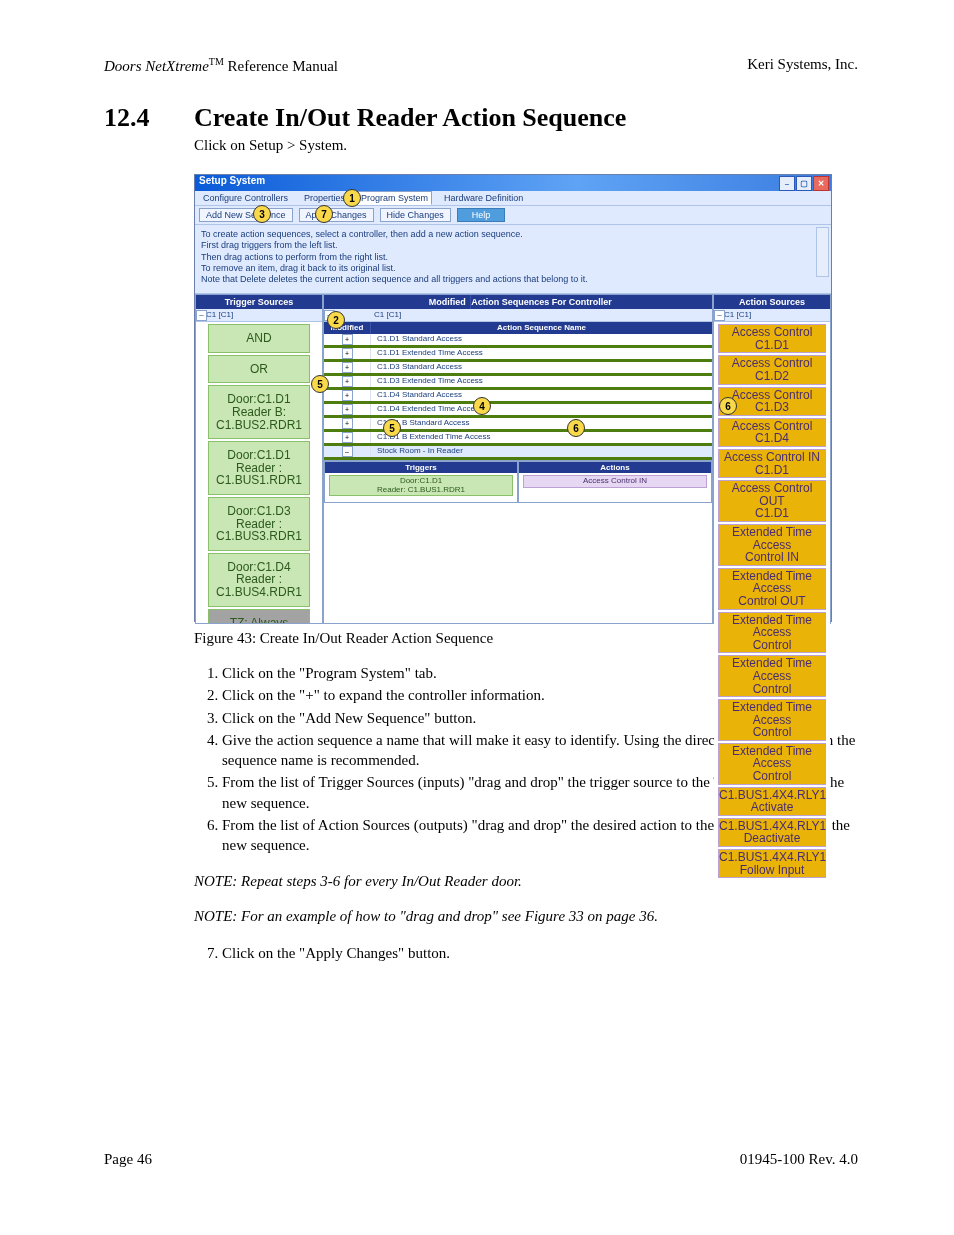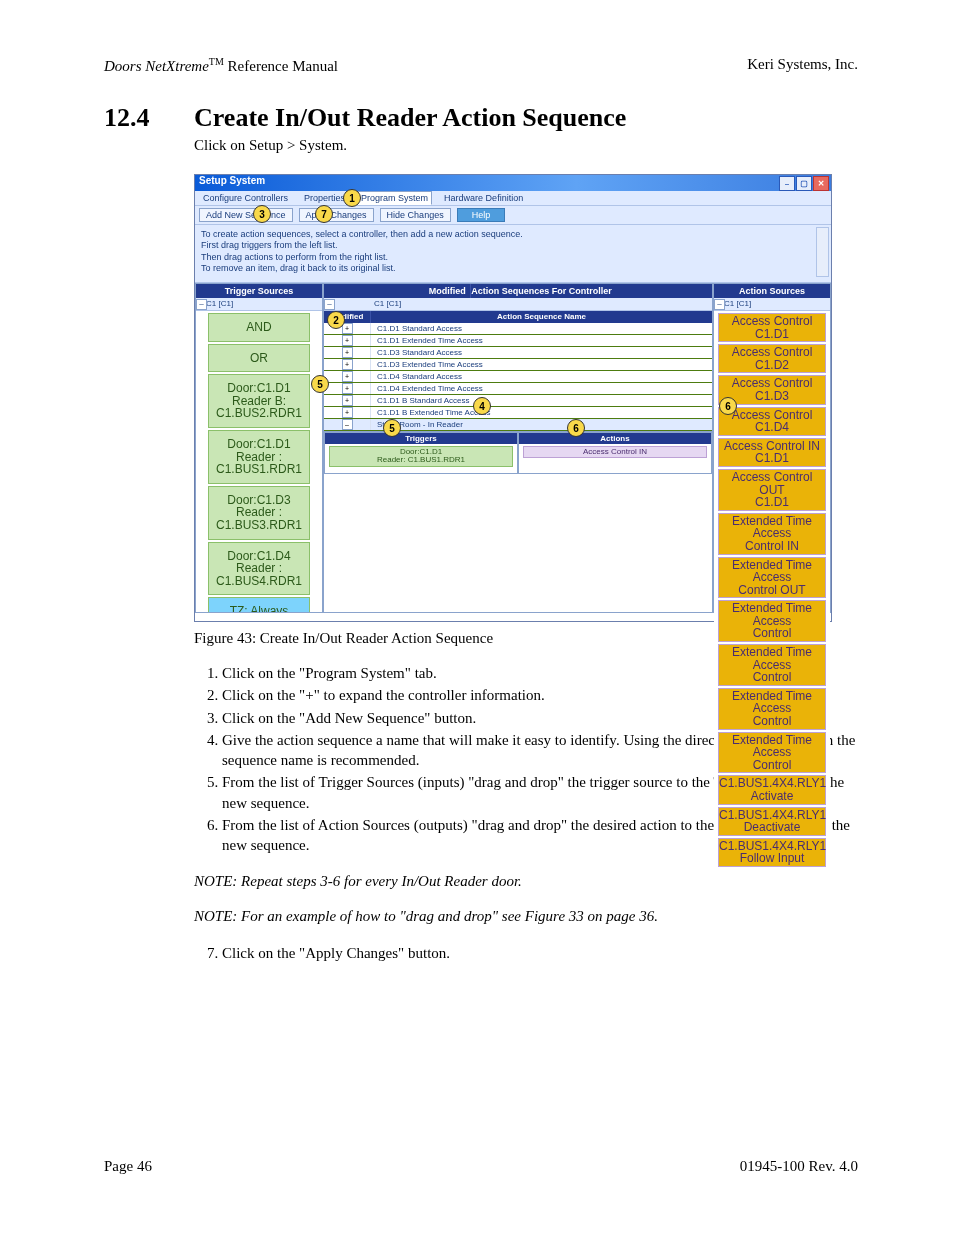--- a/index.html
+++ b/index.html
@@ -8,21 +8,21 @@
   .hdr .l i{font-style:italic}
   .tm{font-size:10px;vertical-align:super}
   h1{font-size:26px;font-weight:bold;margin:28px 0 4px 0}
   h1 .num{display:inline-block;width:90px}
   .intro{font-size:15px;margin-left:90px;margin-bottom:20px}
   .figure{margin:16px 0 8px 90px}
   .fig-cap{font-size:15px;margin:8px 0 16px 90px}
   ol.steps{font-size:15px;margin:0 0 0 90px;padding-left:28px}
   ol.steps li{margin-bottom:2px;line-height:1.35}
   .note{font-style:italic;font-size:15px;margin:18px 0 0 90px}
-  .ftr{position:absolute;bottom:60px;left:104px;right:96px;display:flex;justify-content:space-between;font-size:15px}
+  .ftr{position:absolute;bottom:67px;left:104px;right:96px;display:flex;justify-content:space-between;font-size:15px}
 
   
   .win{width:636px;height:446px;border:1px solid #6b7fad;background:#fff;font-family:Tahoma,Arial,sans-serif;font-size:9px;position:relative}
   .titlebar{height:16px;background:linear-gradient(90deg,#0a5bd8,#5fa3f5 60%,#3b7de0);color:#fff;display:flex;align-items:flex-start;padding-left:4px;font-size:10px;font-weight:bold;position:relative}
   .titlebar .winicons{position:absolute;right:2px;top:1px;display:flex;gap:1px}
   .wi{width:14px;height:13px;background:#e7eefb;border:1px solid #2a59b8;color:#2a59b8;display:flex;align-items:center;justify-content:center;font-size:8px;font-weight:bold}
   .wi.cl{background:#e86a5f;color:#fff;border-color:#b33}
   .ribbon1{height:14px;background:#dfeaff;border-bottom:1px solid #b0c4e8;display:flex;align-items:center;padding-left:4px;gap:8px}
   .tabbtn{padding:0 3px;height:12px;display:flex;align-items:center;border:1px solid transparent;color:#1a3d7c}
   .tabbtn.active{background:#fff;border:1px solid #8aa3cc;border-bottom:1px solid #fff}
@@ -34,25 +34,25 @@
   .panelhead{height:14px;background:#223a8f;color:#fff;font-weight:bold;text-align:center;font-size:9px;line-height:14px}
   .grid{display:flex;height:330px}
   .col{display:flex;flex-direction:column;border:1px solid #8aa3cc;box-sizing:border-box}
   .left{width:128px}
   .mid{flex:1}
   .right{width:118px}
   .ctlrow{height:12px;background:#dfeaff;color:#1a3d7c;padding-left:10px;line-height:12px;border-bottom:1px solid #b0c4e8;font-size:8px;position:relative}
   .ctlrow .pm{position:absolute;left:0;top:1px;width:9px;height:9px;border:1px solid #8aa3cc;background:#fff;text-align:center;line-height:8px;font-size:8px}
   .tsrc{flex:1;background:#fff;overflow:hidden}
   .tsrc .itm{background:#c9e6b5;border:1px solid #8bc06a;margin:2px 12px;text-align:center;color:#2c5a1a;font-size:12px;padding:7px 0;line-height:1.05}
-  .tsrc .itm.pale{background:#7dd3fc}
+  .tsrc .itm.pale{background:#a3a3a3}
   .mid .seqhead{display:flex;background:#223a8f;color:#fff;font-size:8px;font-weight:bold}
   .mid .seqhead .m{width:46px;text-align:center;border-right:1px solid #3a52a8;height:12px;line-height:12px}
   .mid .seqhead .r{flex:1;text-align:center;height:12px;line-height:12px}
-  .mid .seqrow{display:flex;border-bottom:1px solid #4d7c0f;font-size:8px;height:11px;align-items:center;background:#fff}
+  .mid .seqrow{display:flex;border-bottom:3px solid #4d7c0f;font-size:8px;height:11px;align-items:flex-start;background:#fff}
   .mid .seqrow .m{width:46px;border-right:1px solid #d8e2f3;text-align:center}
   .mid .seqrow .m .plus{width:9px;height:9px;border:1px solid #8aa3cc;display:inline-flex;align-items:center;justify-content:center;font-size:7px;background:#fff}
   .mid .seqrow .r{flex:1;padding-left:6px;color:#1a3d7c}
   .subarea{display:flex;border-top:1px solid #8aa3cc;height:42px}
   .subarea .subcol{flex:1;border:1px solid #8aa3cc;box-sizing:border-box}
   .subarea .subhead{background:#223a8f;color:#fff;text-align:center;font-weight:bold;font-size:8px;height:11px;line-height:11px}
   .subarea .sitm{background:#c9e6b5;border:1px solid #8bc06a;margin:2px 4px;text-align:center;font-size:8px;color:#2c5a1a;padding:1px 0;line-height:1.05}
   .subarea .sitm.blue{background:#e6d8f2;border-color:#bda1d5;color:#4a2d6f}
   .asrc{flex:1;background:#fff;overflow:hidden}
   .asrc .aitm{background:#eab308;border:1px solid #bda1d5;margin:2px 4px;text-align:center;font-size:12px;color:#4a2d6f;padding:1px 0;line-height:1.05}
@@ -93,20 +93,21 @@
         <span class="btn">Apply Changes</span>
         <span class="btn">Hide Changes</span>
         <span class="btn blue">Help</span>
       </div>
       <div class="helpbox">
         <div class="sb"></div>
         <div>To create action sequences, select a controller, then add a new action sequence.</div>
         <div>First drag triggers from the left list.</div>
         <div>Then drag actions to perform from the right list.</div>
         <div>To remove an item, drag it back to its original list.</div>
+        <div>Note that Delete deletes the current action sequence and all triggers and actions that belong to it.</div>
       </div>
 
       <div class="grid">
         <div class="col left">
           <div class="panelhead">Trigger Sources</div>
           <div class="ctlrow"><span class="pm">–</span><span>C1 [C1]</span></div>
           <div class="tsrc">
             <div class="itm">AND</div>
             <div class="itm">OR</div>
             <div class="itm">Door:C1.D1<br>Reader B: C1.BUS2.RDR1</div>

